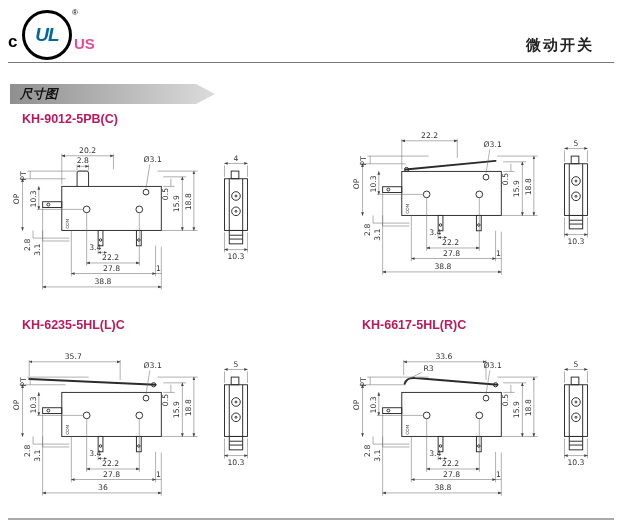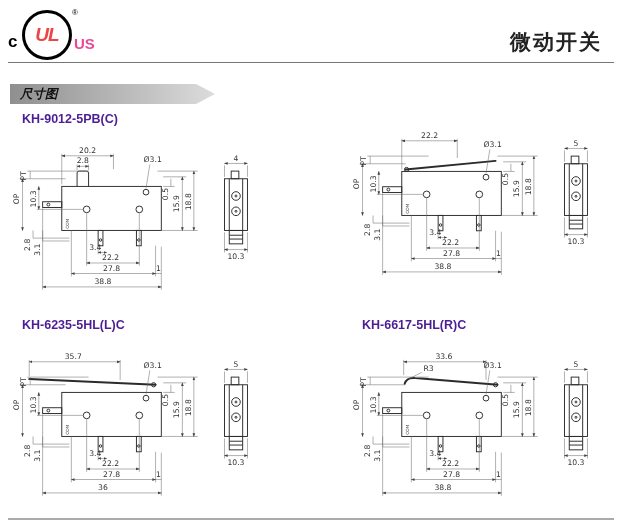--- a/index.html
+++ b/index.html
@@ -4,37 +4,37 @@
 <style>
   html,body{margin:0;padding:0;background:#fff;}
   .page{position:relative;width:622px;height:525px;background:#fff;overflow:hidden;
         font-family:"Liberation Sans","DejaVu Sans",sans-serif;color:#222;}
 
   
   .ul-mark{position:absolute;left:8px;top:8px;width:130px;height:52px;}
   .ul-c{position:absolute;left:0;bottom:8px;font-weight:bold;font-size:17px;color:#000;}
   .ul-circle{position:absolute;left:14px;top:2px;width:44px;height:44px;border:3px solid #000;
              border-radius:50%;display:flex;align-items:center;justify-content:center;}
-  .ul-text{font-style:italic;font-weight:bold;font-size:19px;letter-spacing:-1px;color:#ef4444;text-align:right;}
+  .ul-text{font-style:italic;font-weight:bold;font-size:19px;letter-spacing:-1px;color:#0369a1;text-align:right;}
   .ul-reg{position:absolute;left:64px;top:0;font-size:8px;color:#000;}
   .ul-us{position:absolute;left:66px;bottom:8px;font-weight:bold;font-size:15px;color:#ec4899;}
-  .page-title{position:absolute;right:12px;top:20px;margin:8px;font-size:21px;font-weight:600;
+  .page-title{position:absolute;right:12px;top:20px;margin:16px;font-size:15px;font-weight:600;
               letter-spacing:2px;color:#222;}
   .top-rule{position:absolute;left:8px;right:8px;top:62px;border-top:1px solid #777;}
   .bottom-rule{position:absolute;left:8px;right:8px;top:518px;border-top:2px solid #aaa;}
 
   
   .banner{position:absolute;left:10px;top:84px;width:205px;height:20px;
           background:linear-gradient(90deg,#8f8f8f 0%,#b9b9b9 55%,#dcdcdc 100%);
           clip-path:polygon(0 0,186px 0,205px 50%,186px 100%,0 100%);font-style:italic;}
   .banner span{display:block;line-height:20px;padding-left:10px;font-size:12.5px;font-weight:bold;color:#111;}
 
   
   .cell{position:absolute;width:270px;height:202px;}
-  .cell-title{margin:0 0 1px 10px;font-size:12.5px;font-weight:bold;color:#4c1d95;}
+  .cell-title{margin:0 0 1px 10px;font-size:12.5px;font-weight:bold;color:#be185d;}
 
   svg.drawing{display:block;}
   .o{stroke:#2b2b2b;stroke-width:1;fill:none;}
   .d{stroke:#6a6a6a;stroke-width:.55;fill:none;}
   .lever{stroke:#2b2b2b;stroke-width:2;fill:none;stroke-linecap:round;}
   .t{font-family:"DejaVu Sans",sans-serif;font-size:8px;fill:#333;text-anchor:middle;}
   .tt{font-family:"DejaVu Sans",sans-serif;font-size:4.5px;fill:#333;text-anchor:middle;}
 
   .g-pb,.g-hl,.g-hll,.g-hlr{display:none;}
   .v-pb .g-pb{display:inline;}

